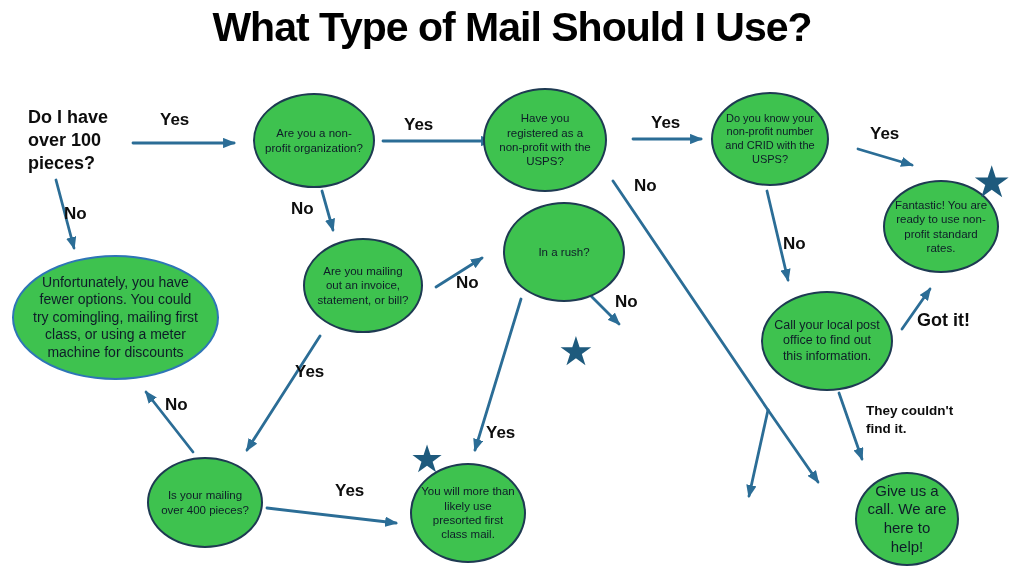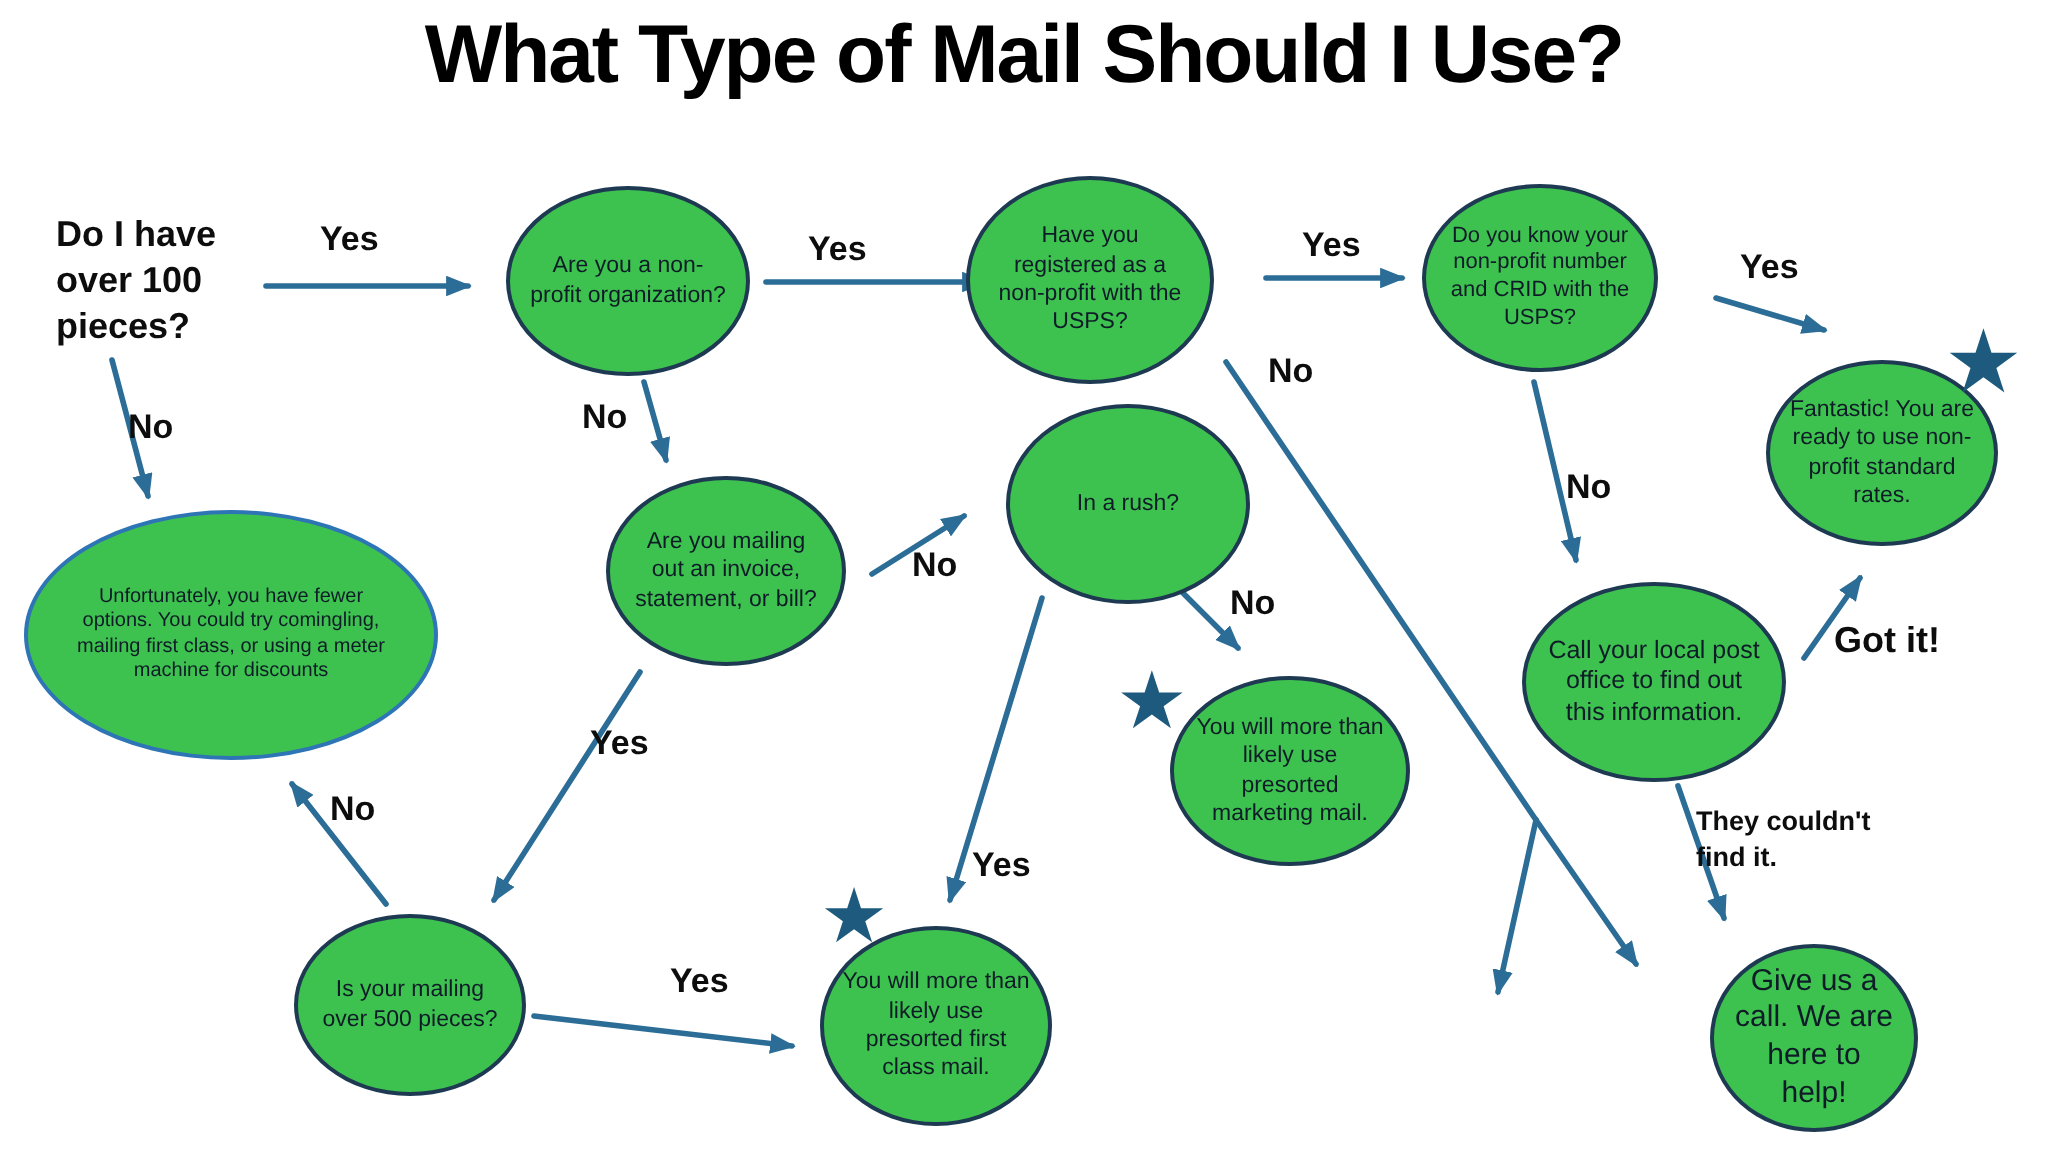--- a/index.html
+++ b/index.html
@@ -16,21 +16,21 @@
     font-size:18px;font-weight:800;line-height:1.28;color:#0d0d0d;text-align:left;
   }
   .node{
     position:absolute;border-radius:50%;
     background:var(--node-fill,#3ec24f);
     border:2.5px solid var(--node-border,#1e3a52);
     display:flex;align-items:center;justify-content:center;
     text-align:center;color:#0e1c28;box-sizing:border-box;
     font-size:11.5px;line-height:1.25;padding:9px;
   }
-  .node.alt{border-color:var(--alt-border,#2e75b6);font-size:10px;padding:12px 18px;}
+  .node.alt{border-color:var(--alt-border,#2e75b6);font-size:14px;padding:12px 18px;}
   .lbl{
     position:absolute;font-weight:800;font-size:17px;color:#0d0d0d;white-space:nowrap;
   }
   .lbl.small{font-size:13.5px;line-height:1.3;white-space:normal;}
   .star{
     position:absolute;color:var(--star-color,#1e5a7d);font-size:40px;line-height:1;
   }
   svg.wires{position:absolute;left:0;top:0;pointer-events:none;}
 </style>
 </head>
@@ -91,26 +91,23 @@
   </div>
 
   <div class="node" style="left:303px;top:238px;width:120px;height:95px;">
     <span>Are you mailing out an invoice, statement, or bill?</span>
   </div>
 
   <div class="node" style="left:503px;top:202px;width:122px;height:100px;">
     <span>In a rush?</span>
   </div>
 
-  <div class="node" style="left:585px;top:338px;width:120px;height:95px;">
-    <span>You will more than likely use presorted marketing mail.</span>
-  </div>
 
   <div class="node" style="left:147px;top:457px;width:116px;height:91px;">
-    <span>Is your mailing over 500 pieces?</span>
+    <span>Is your mailing over 400 pieces?</span>
   </div>
 
   <div class="node" style="left:410px;top:463px;width:116px;height:100px;">
     <span>You will more than likely use presorted first class mail.</span>
   </div>
 
 
   <div class="node" style="left:855px;top:472px;width:104px;height:94px;font-size:15px;">
     <span>Give us a call. We are here to help!</span>
   </div>
@@ -127,19 +124,19 @@
   <div class="lbl" style="left:634px;top:176px;">No</div>
   <div class="lbl" style="left:870px;top:124px;">Yes</div>
   <div class="lbl" style="left:783px;top:234px;">No</div>
   <div class="lbl" style="left:456px;top:273px;">No</div>
   <div class="lbl" style="left:295px;top:362px;">Yes</div>
   <div class="lbl" style="left:615px;top:292px;">No</div>
   <div class="lbl" style="left:486px;top:423px;">Yes</div>
   <div class="lbl" style="left:165px;top:395px;">No</div>
   <div class="lbl" style="left:335px;top:481px;">Yes</div>
   <div class="lbl" style="left:917px;top:310px;font-size:18px;">Got it!</div>
-  <div class="lbl small" style="left:848px;top:402px;width:88px;">They couldn't find it.</div>
+  <div class="lbl small" style="left:866px;top:402px;width:88px;">They couldn't find it.</div>
 
   <div class="star" style="left:972px;top:160px;font-size:44px;">★</div>
   <div class="star" style="left:558px;top:331px;">★</div>
   <div class="star" style="left:410px;top:440px;font-size:38px;">★</div>
 
 </div>
 
 </body></html>

